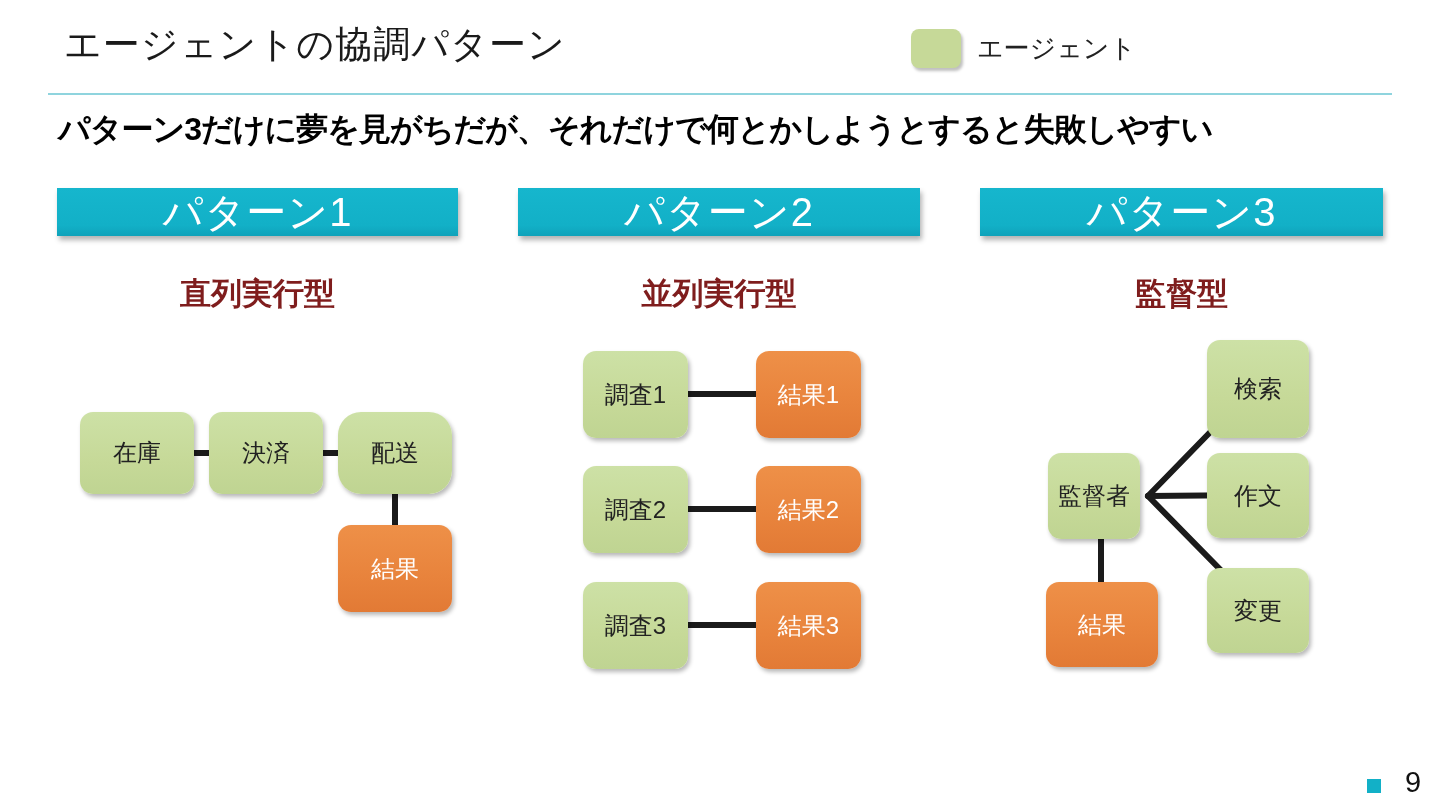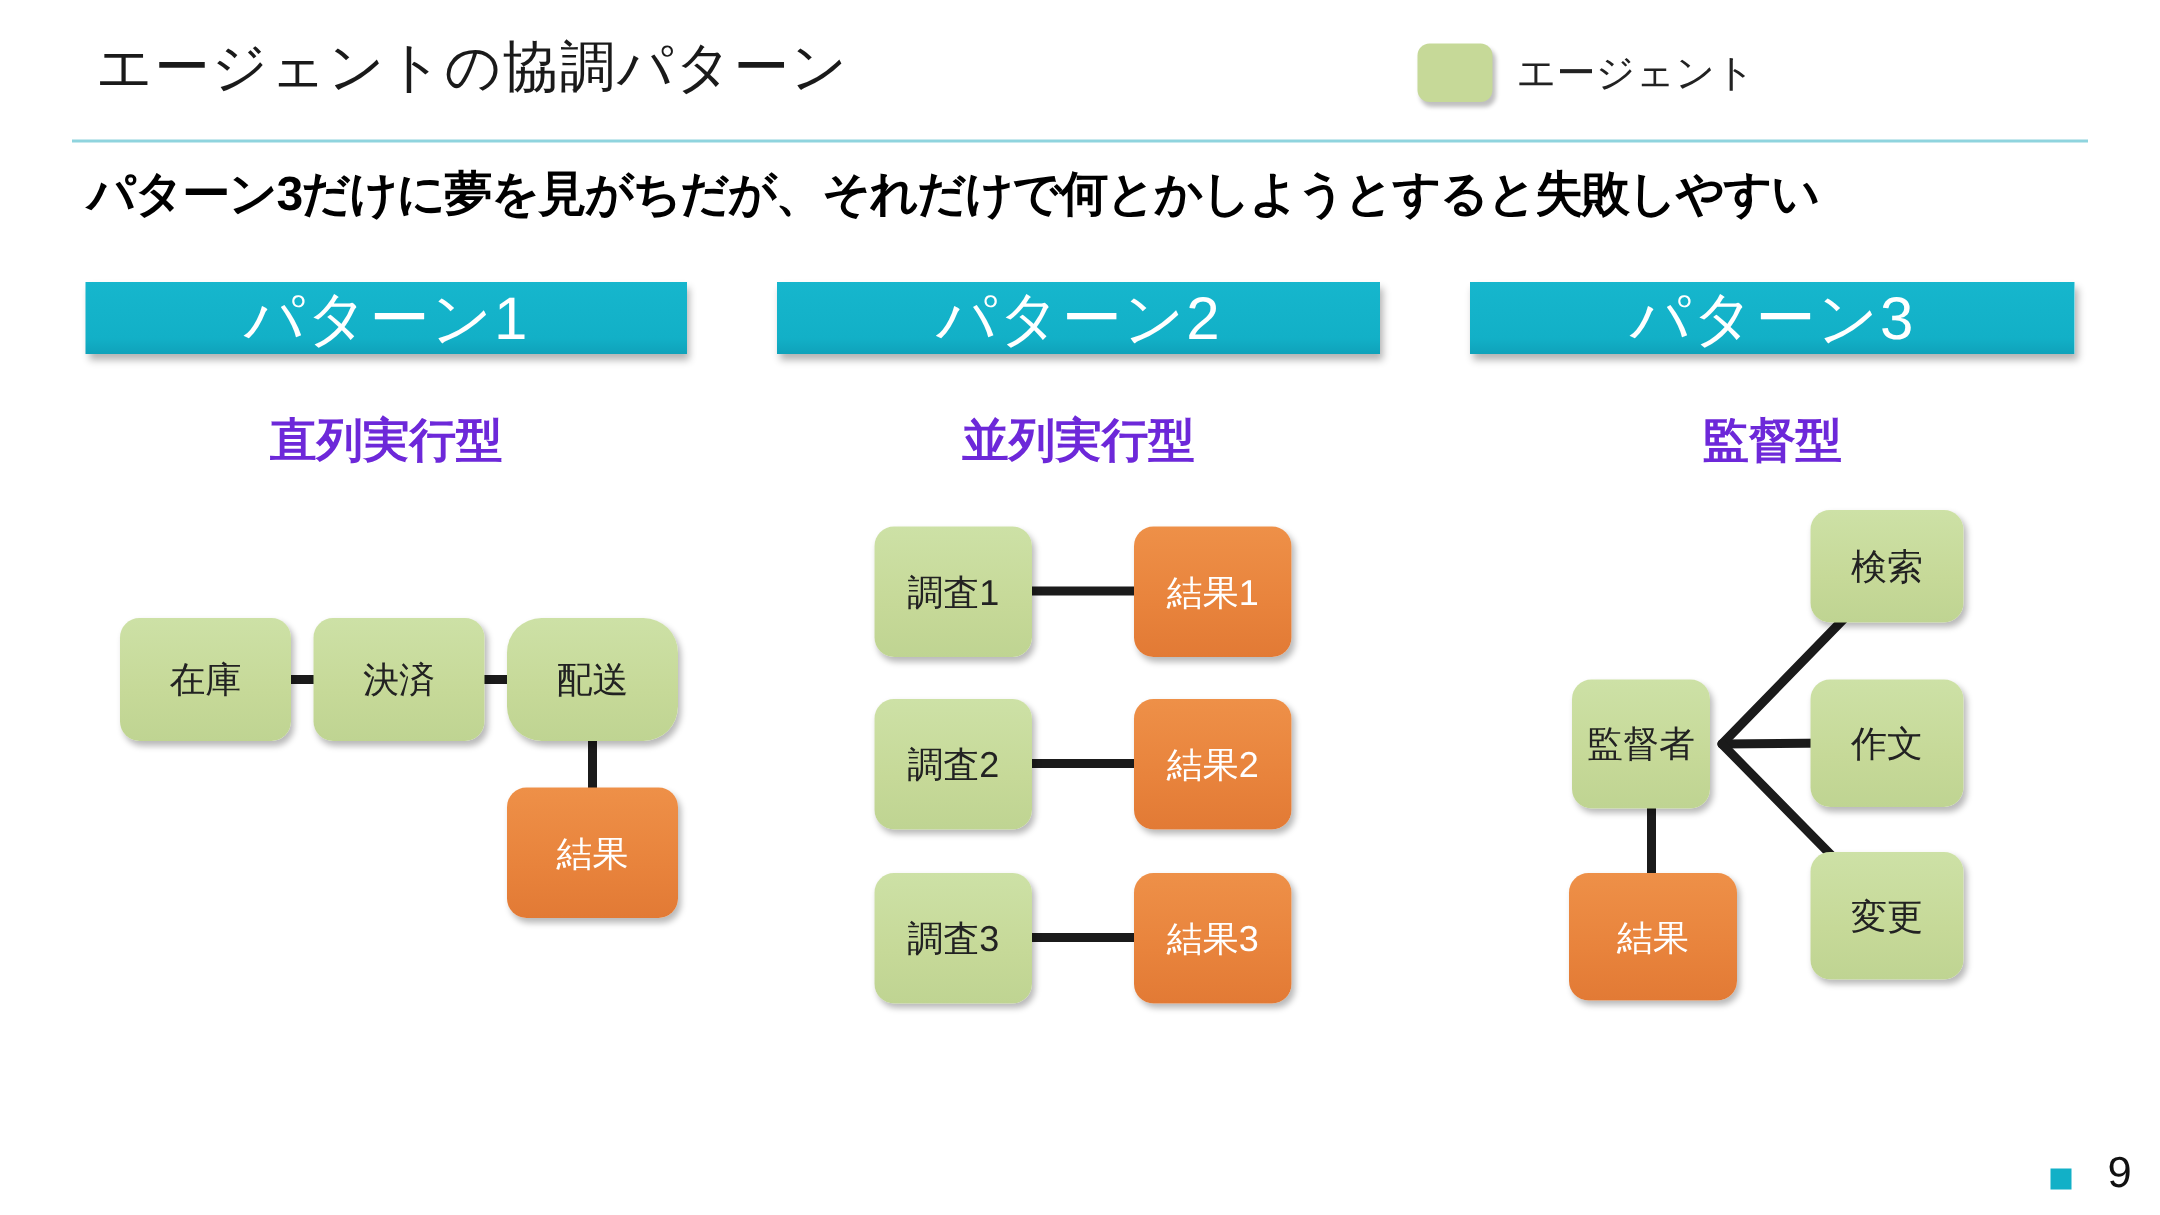--- a/index.html
+++ b/index.html
@@ -14,21 +14,21 @@
   .slide{
     position:relative;width:1440px;height:810px;margin:0 auto;
     background:#ffffff;overflow:hidden;color:#1a1a1a;
   }
   
   .slide-title{
     position:absolute;left:64px;top:20px;
     font-size:37px;font-weight:400;letter-spacing:1px;color:#1a1a1a;
     white-space:nowrap;
   }
-  .legend{position:absolute;left:945px;top:29px;display:flex;align-items:center;}
+  .legend{position:absolute;left:911px;top:29px;display:flex;align-items:center;}
   .legend-swatch{
     width:50px;height:39px;border-radius:8px;
     background:var(--agent-green);
     box-shadow:2px 3px 3px rgba(0,0,0,.25);
   }
   .legend-label{margin-left:16px;font-size:26px;color:#222;white-space:nowrap;}
   .title-rule{
     position:absolute;left:48px;top:93px;width:1344px;height:2px;
     background:var(--rule-teal);
   }
@@ -44,21 +44,21 @@
     color:#fff;display:flex;align-items:center;justify-content:center;
     font-size:40px;letter-spacing:1px;
     box-shadow:2px 4px 5px rgba(0,0,0,.3);
   }
   .bar-1{left:57px;width:401px;}
   .bar-2{left:518px;width:402px;}
   .bar-3{left:980px;width:403px;}
   .type-label{
     position:absolute;top:276px;height:36px;
     display:flex;align-items:center;justify-content:center;
-    font-size:31px;font-weight:700;color:#6d28d9;
+    font-size:31px;font-weight:700;color:#7f1d1d;
   }
   .type-1{left:57px;width:401px;}
   .type-2{left:518px;width:402px;}
   .type-3{left:980px;width:403px;}
   
   .connector-layer{position:absolute;left:0;top:0;width:1440px;height:810px;z-index:1;}
   .connector-layer line{stroke:var(--line-black);stroke-width:6;stroke-linecap:round;}
   
   .node{
     position:absolute;z-index:2;border-radius:13px;
@@ -81,21 +81,21 @@
   .n-kekka1{left:338px;top:525px;width:114px;height:87px;}
   
   .n-chousa1{left:583px;top:351px;width:105px;height:87px;}
   .n-kekkaA {left:756px;top:351px;width:105px;height:87px;}
   .n-chousa2{left:583px;top:466px;width:105px;height:87px;}
   .n-kekkaB {left:756px;top:466px;width:105px;height:87px;}
   .n-chousa3{left:583px;top:582px;width:105px;height:87px;}
   .n-kekkaC {left:756px;top:582px;width:105px;height:87px;}
   
   .n-kantoku{left:1048px;top:453px;width:92px;height:86px;}
-  .n-kensaku{left:1207px;top:340px;width:102px;height:75px;}
+  .n-kensaku{left:1207px;top:340px;width:102px;height:98px;}
   .n-sakubun{left:1207px;top:453px;width:102px;height:85px;}
   .n-henkou {left:1207px;top:568px;width:102px;height:85px;}
   .n-kekka3 {left:1046px;top:582px;width:112px;height:85px;}
   
   .footer-square{
     position:absolute;left:1367px;top:779px;width:14px;height:14px;
     background:var(--header-teal);
   }
   .page-number{
     position:absolute;left:1398px;top:766px;width:30px;

